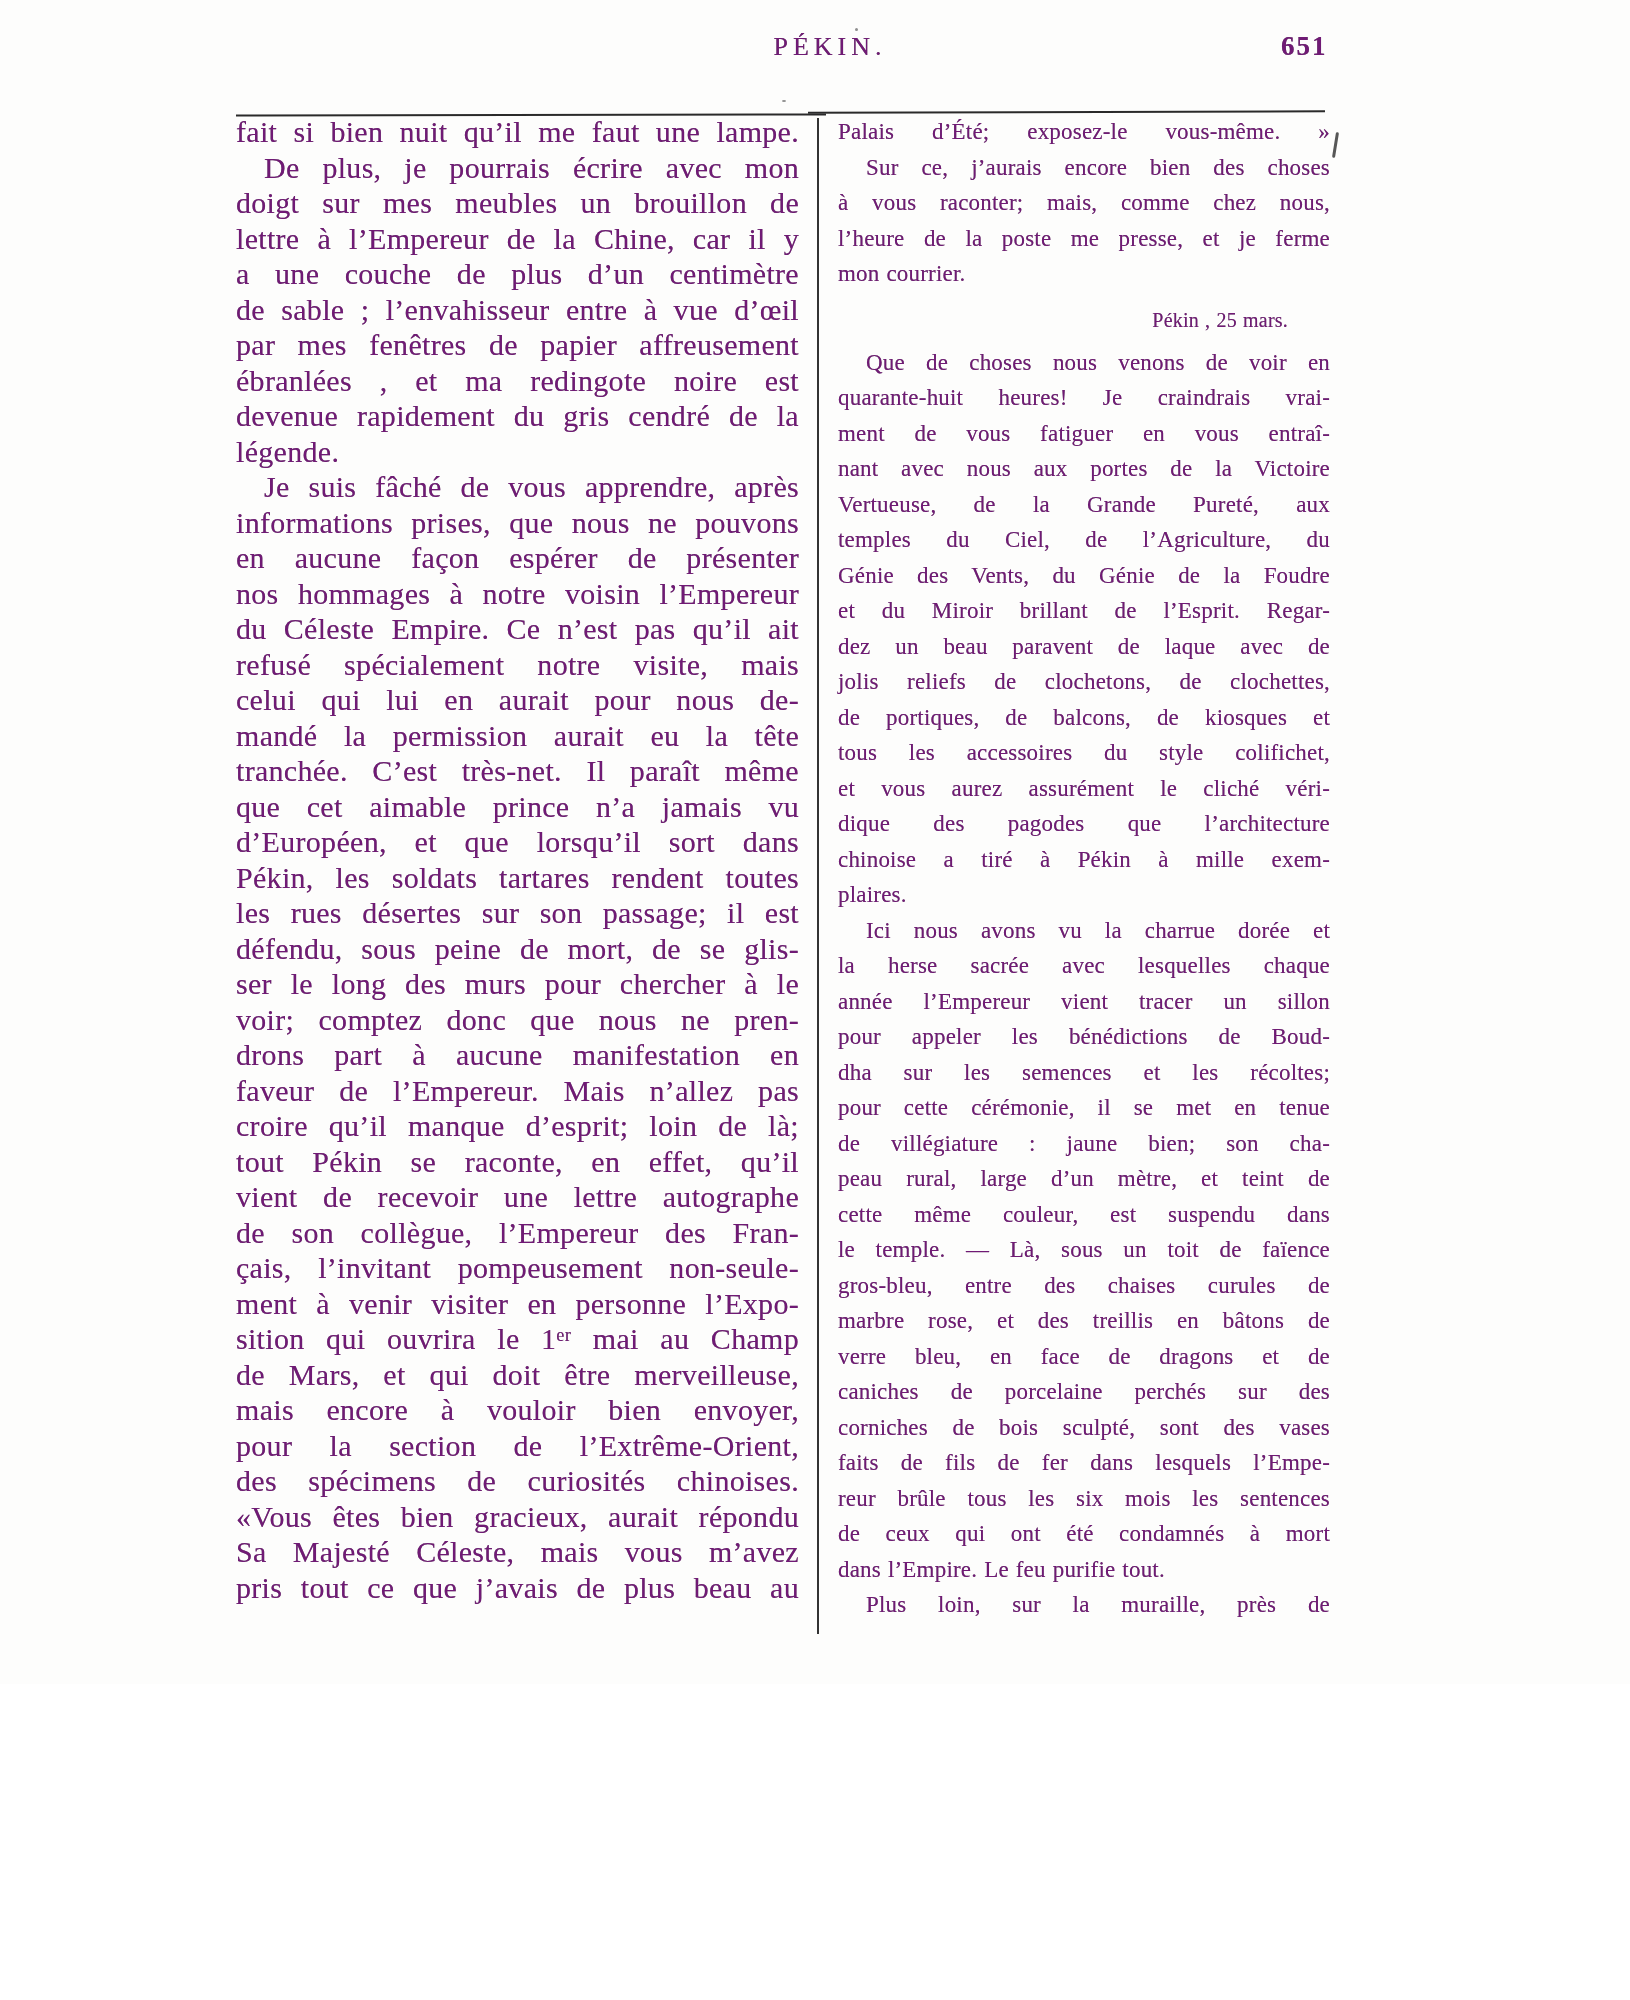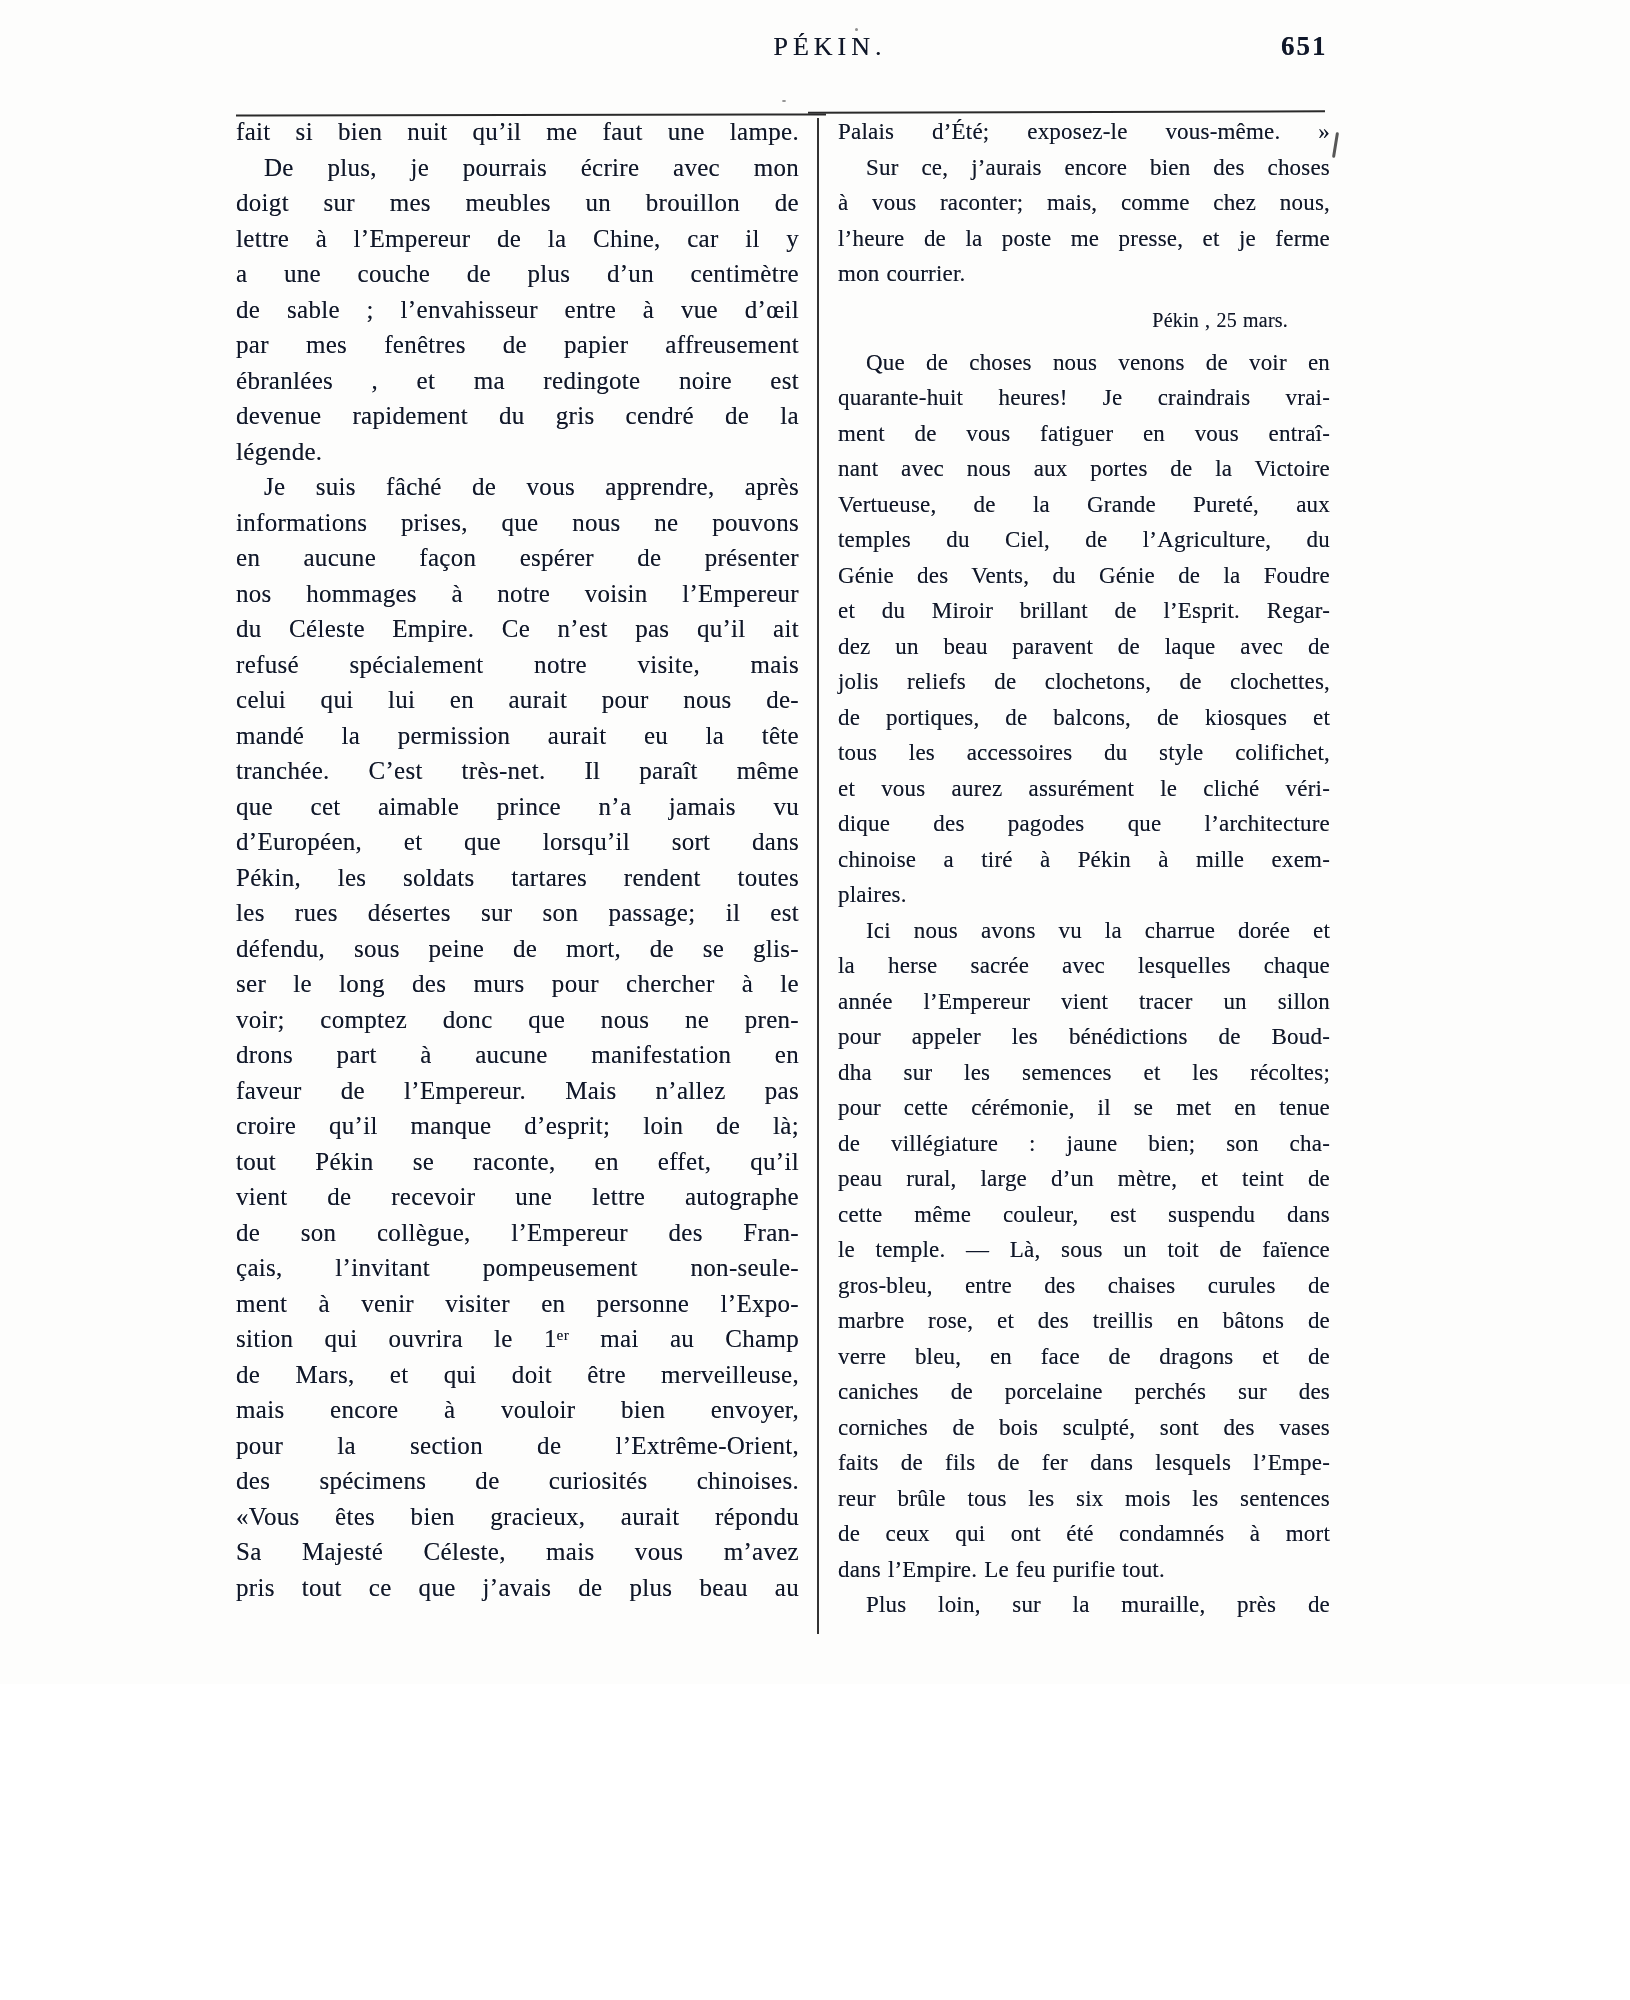--- a/index.html
+++ b/index.html
@@ -6,21 +6,21 @@
     margin: 0;
     padding: 0;
     background: #ffffff;
   }
   .page {
     position: relative;
     width: 1630px;
     height: 1684px;
     background: #fdfdfc;
     font-family: "Liberation Serif", "DejaVu Serif", serif;
-    color: #0f172a;
+    color: #701a75;
     overflow: hidden;
   }
   
   .head-title {
     position: absolute;
     top: 32px;
     left: 740px;
     width: 180px;
     text-align: center;
     font-size: 26px;
@@ -71,21 +71,21 @@
   .column-left  { left: 236px; width: 563px; }
   .column-right { left: 838px; width: 492px; }
   .line {
     line-height: 35.5px;
     text-align: justify;
     text-align-last: justify;
     word-spacing: 1px;
     white-space: normal;
     text-shadow: 0 0 0.5px rgba(0,0,0,0.45);
   }
-  .column-left  .line { font-size: 25px; letter-spacing: 0.3px; font-family: Liberation Serif, serif; }
+  .column-left  .line { font-size: 30px; letter-spacing: 0.3px; font-family: Liberation Serif, serif; }
   .column-right .line { font-size: 23px; letter-spacing: 0.2px; }
   .line.indent { text-indent: 28px; }
   .line.align-left { text-align: left; text-align-last: left; }
   .line.small {
     font-size: 20px !important;
     text-align: center;
     text-align-last: right;
     padding-right: 42px;
     line-height: 33px;
     margin-top: 12px;

